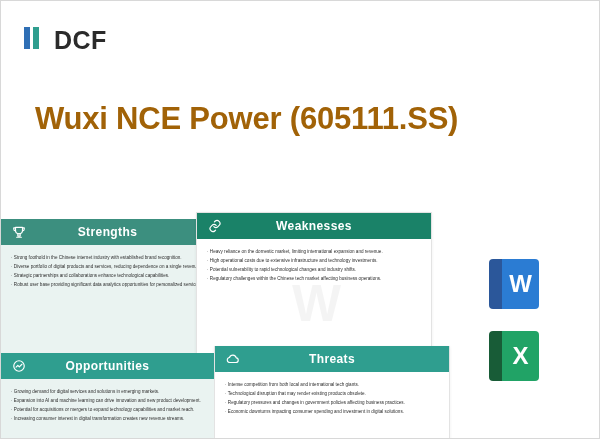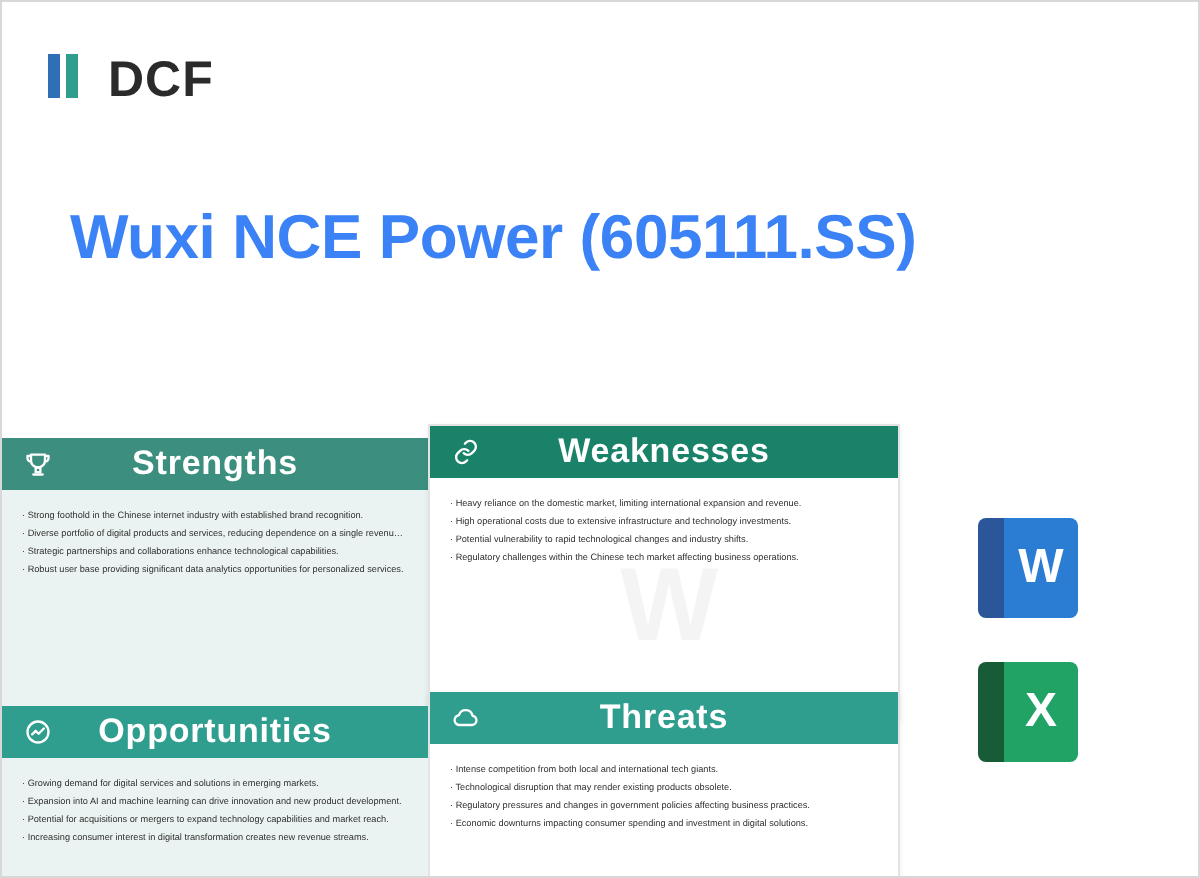--- a/index.html
+++ b/index.html
@@ -43,21 +43,21 @@
     letter-spacing: 0.5px;
     line-height: 1;
   }
 
   .title {
     position: absolute;
     left: 34px;
     top: 100px;
     font-size: 31px;
     font-weight: 700;
-    color: #3b82f6;
+    color: #a16207;
     letter-spacing: -0.2px;
     white-space: nowrap;
   }
 
   
   .swot-wrap {
     position: absolute;
     left: 0;
     top: 182px;
     width: 600px;
@@ -79,21 +79,21 @@
     overflow: hidden;
   }
   .quad-head {
     height: 26px;
     display: flex;
     align-items: center;
     justify-content: center;
     position: relative;
   }
   .quad-head-title {
-    font-size: 17px;
+    font-size: 12px;
     font-weight: 700;
     color: #ffffff;
     letter-spacing: 0.4px;
   }
   .quad-icon {
     position: absolute;
     left: 10px;
     top: 50%;
     transform: translateY(-50%);
     width: 16px;
@@ -138,21 +138,21 @@
     left: 0px;
     top: 36px;
     width: 213px;
     height: 135px;
     background: #eaf3f1;
   }
   #quad-strengths .quad-head { background: #3c8f7f; }
 
   
   #quad-weaknesses {
-    left: 213px;
+    left: 195px;
     top: 29px;
     width: 236px;
     height: 149px;
     background: #ffffff;
     border: 1px solid #e3e3e3;
     box-shadow: 0 1px 3px rgba(0,0,0,0.07);
   }
   #quad-weaknesses .quad-head { background: #1a8268; }
 
   

